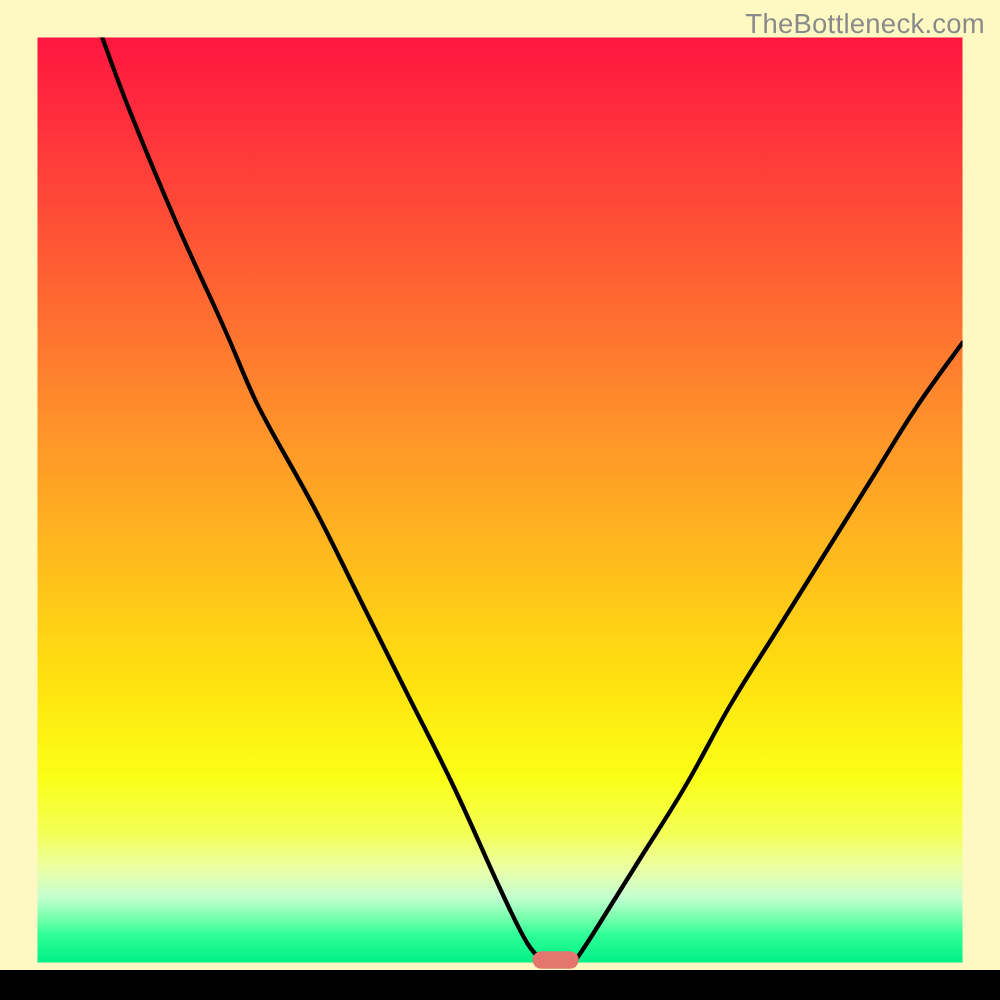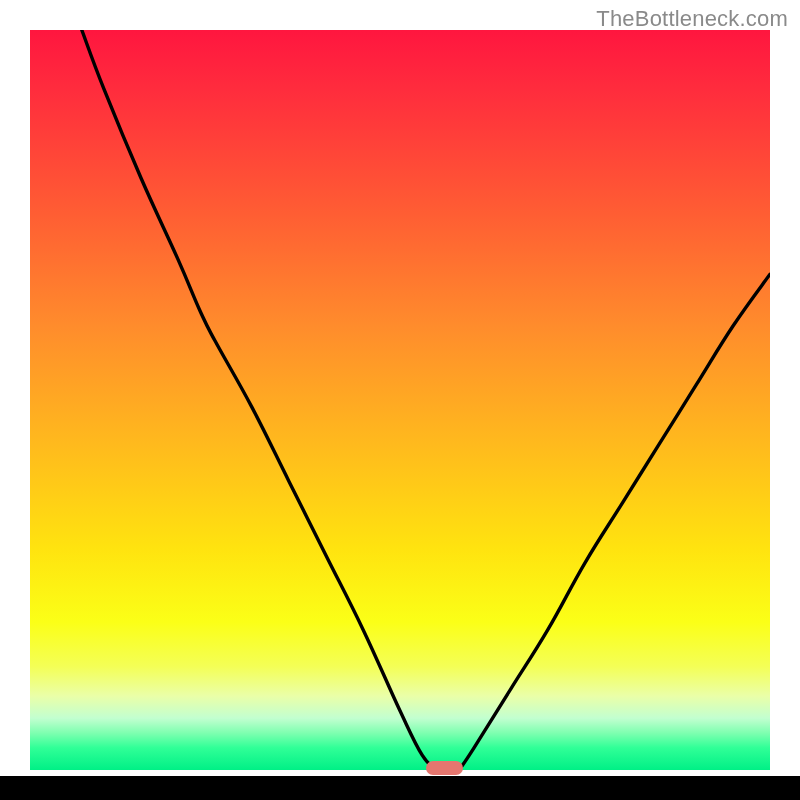--- a/index.html
+++ b/index.html
@@ -1,21 +1,21 @@
 <!DOCTYPE html>
 <html><head>
 <meta charset="utf-8">
 <style>
   * { margin: 0; padding: 0; box-sizing: border-box; }
   html, body { width: 800px; height: 800px; overflow: hidden; background: #000; }
   .frame {
     position: relative;
     width: 800px;
     height: 776px;
-    background: #ffffff;
+    background: #fef9c3;
   }
   .attrib {
     position: absolute;
     top: 6px;
     right: 12px;
     font-family: Arial, Helvetica, sans-serif;
     font-size: 22px;
     color: #8a8a8a;
     font-weight: 500;
     letter-spacing: 0.2px;

